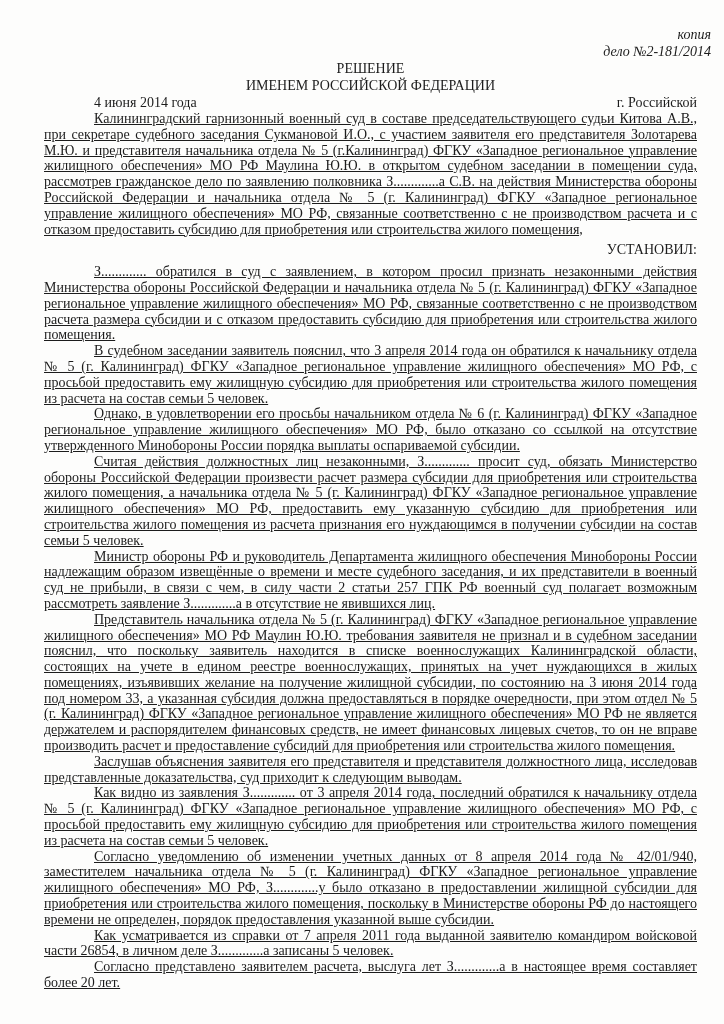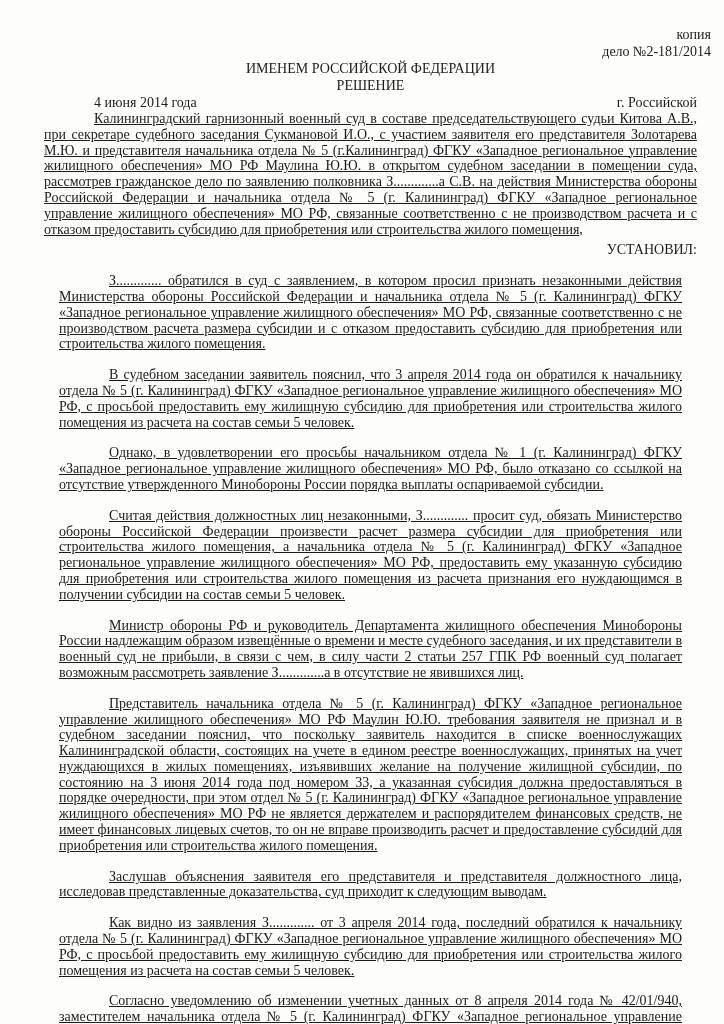--- a/index.html
+++ b/index.html
@@ -17,20 +17,21 @@
     font-family: "Liberation Serif", "DejaVu Serif", serif;
     font-size: 14px;
     line-height: 15.8px;
     color: #1c1c1c;
     overflow: hidden;
   }
   .corner {
     text-align: right;
     margin-right: -14px;
     line-height: 17px;
+    font-style: italic;
   }
   .doc-title {
     text-align: center;
     line-height: 17px;
   }
   .dateline {
     display: flex;
     justify-content: space-between;
     padding-left: 50px;
     line-height: 17px;
@@ -39,51 +40,52 @@
     margin: 0;
     text-align: justify;
     text-indent: 50px;
     text-decoration: underline;
   }
   .section-heading {
     text-align: right;
     margin: 5px 0 6px 0;
   }
   .paras .para {
-    margin: 15px;
+    margin: 0;
   }
 </style>
 </head>
 <body>
 
 <div class="page">
 
   <div class="corner">
     <div>копия</div>
     <div>дело №2-181/2014</div>
   </div>
 
+  <div class="doc-title">РЕШЕНИЕ</div>
   <div class="doc-title">ИМЕНЕМ РОССИЙСКОЙ ФЕДЕРАЦИИ</div>
-  <div class="doc-title">РЕШЕНИЕ</div>
 
   <div class="dateline">
     <span>4  июня 2014 года</span>
     <span>г. Российской</span>
   </div>
 
   <p class="para">Калининградский гарнизонный военный суд в составе председательствующего судьи Китова А.В., при секретаре судебного заседания Сукмановой И.О., с участием заявителя его представителя Золотарева М.Ю. и представителя начальника отдела № 5 (г.Калининград) ФГКУ «Западное региональное управление жилищного обеспечения» МО РФ Маулина Ю.Ю. в открытом судебном заседании в помещении суда, рассмотрев гражданское дело по заявлению полковника З.............а С.В. на действия Министерства обороны Российской Федерации и начальника отдела № 5 (г. Калининград) ФГКУ «Западное региональное управление жилищного обеспечения» МО РФ, связанные соответственно с не производством расчета и с отказом предоставить субсидию для приобретения или строительства жилого помещения,</p>
 
   <div class="section-heading">УСТАНОВИЛ:</div>
 
   <div class="paras">
       <p class="para">З............. обратился в суд с заявлением, в котором просил признать незаконными действия Министерства обороны Российской Федерации и начальника отдела № 5 (г. Калининград) ФГКУ «Западное региональное управление жилищного обеспечения» МО РФ, связанные соответственно с не производством расчета размера субсидии и с отказом предоставить субсидию для приобретения или строительства жилого помещения.</p>
       <p class="para">В судебном заседании заявитель пояснил, что 3 апреля 2014 года он обратился к начальнику отдела № 5 (г. Калининград) ФГКУ «Западное региональное управление жилищного обеспечения» МО РФ, с просьбой предоставить ему жилищную субсидию для приобретения или строительства жилого помещения из расчета на состав семьи 5 человек.</p>
-      <p class="para">Однако, в удовлетворении его просьбы начальником отдела № 1 (г. Калининград) ФГКУ «Западное региональное управление жилищного обеспечения» МО РФ, было отказано со ссылкой на отсутствие утвержденного Минобороны России порядка выплаты оспариваемой субсидии.</p>
+      <p class="para">Однако, в удовлетворении его просьбы начальником отдела № 6 (г. Калининград) ФГКУ «Западное региональное управление жилищного обеспечения» МО РФ, было отказано со ссылкой на отсутствие утвержденного Минобороны России порядка выплаты оспариваемой субсидии.</p>
       <p class="para">Считая действия должностных лиц незаконными, З............. просит суд, обязать Министерство обороны Российской Федерации произвести расчет размера субсидии для приобретения или строительства жилого помещения, а начальника отдела № 5 (г. Калининград) ФГКУ «Западное региональное управление жилищного обеспечения» МО РФ, предоставить ему указанную субсидию для приобретения или строительства жилого помещения из расчета признания его нуждающимся в получении субсидии на состав семьи 5 человек.</p>
       <p class="para">Министр обороны РФ и руководитель Департамента жилищного обеспечения Минобороны России надлежащим образом извещённые о времени и месте судебного заседания, и их представители в военный суд не прибыли, в связи с чем, в силу части 2 статьи 257 ГПК РФ военный суд полагает возможным рассмотреть заявление З.............а в отсутствие не явившихся лиц.</p>
       <p class="para">Представитель начальника отдела № 5 (г. Калининград) ФГКУ «Западное региональное управление жилищного обеспечения» МО РФ Маулин Ю.Ю. требования заявителя не признал и в судебном заседании пояснил, что поскольку заявитель находится в списке военнослужащих Калининградской области, состоящих на учете в едином реестре военнослужащих, принятых на учет нуждающихся в жилых помещениях, изъявивших желание на получение жилищной субсидии, по состоянию на 3 июня 2014 года под номером 33, а указанная субсидия должна предоставляться в порядке очередности, при этом отдел № 5 (г. Калининград) ФГКУ «Западное региональное управление жилищного обеспечения» МО РФ не является держателем и распорядителем финансовых средств, не имеет финансовых лицевых счетов, то он не вправе производить расчет и предоставление субсидий для приобретения или строительства жилого помещения.</p>
       <p class="para">Заслушав объяснения заявителя его представителя и представителя должностного лица, исследовав представленные доказательства, суд приходит к следующим выводам.</p>
       <p class="para">Как видно из заявления З............. от 3 апреля 2014 года, последний обратился к начальнику отдела № 5 (г. Калининград) ФГКУ «Западное региональное управление жилищного обеспечения» МО РФ, с просьбой предоставить ему жилищную субсидию для приобретения или строительства жилого помещения из расчета на состав семьи 5 человек.</p>
       <p class="para">Согласно уведомлению об изменении учетных данных от 8 апреля 2014 года № 42/01/940, заместителем начальника отдела № 5 (г. Калининград) ФГКУ «Западное региональное управление жилищного обеспечения» МО РФ, З.............у было отказано в предоставлении жилищной субсидии для приобретения или строительства жилого помещения, поскольку в Министерстве обороны РФ до настоящего времени не определен, порядок предоставления указанной выше субсидии.</p>
+      <p class="para">Как усматривается из справки от 7 апреля 2011 года выданной заявителю командиром войсковой части 26854, в личном деле З.............а записаны 5 человек.</p>
       <p class="para">Согласно представлено заявителем расчета, выслуга лет З.............а в настоящее время составляет более 20 лет.</p>
     </div>
 
 </div>
 
 </body></html>

